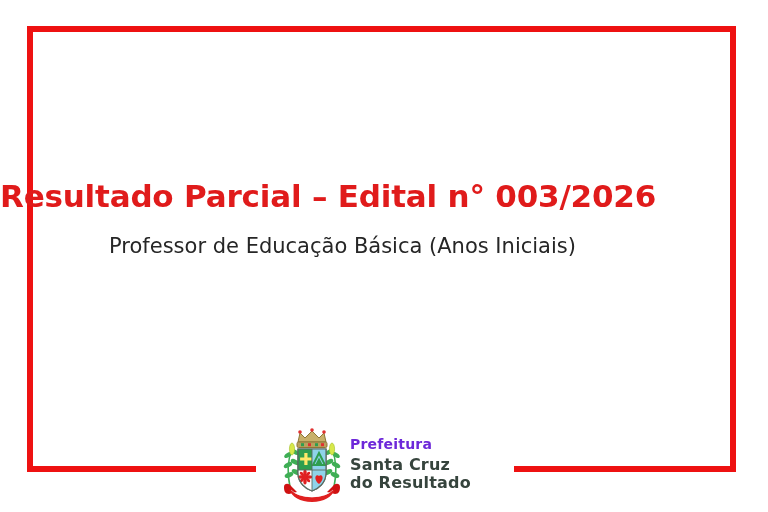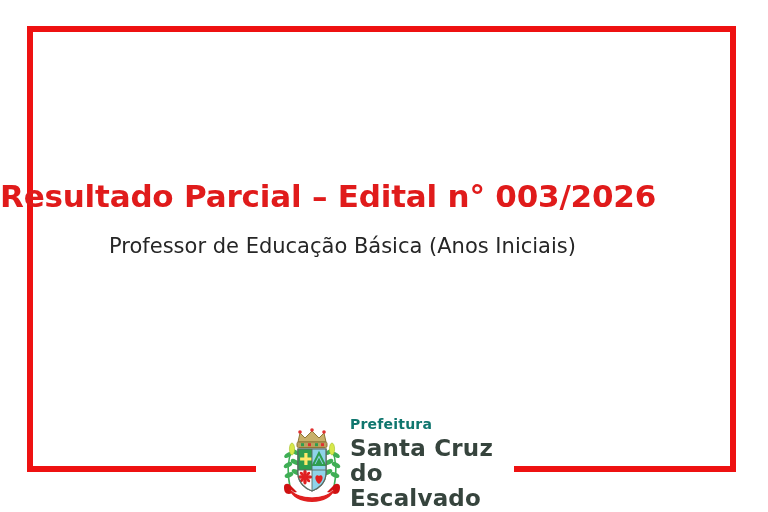--- a/index.html
+++ b/index.html
@@ -98,26 +98,26 @@
     margin-left: 6px;
     line-height: 1;
     color: #3f4d46;
     font-family: "DejaVu Sans", "Liberation Sans", sans-serif;
   }
 
   .wm-pref {
     font-size: 14px;
     font-weight: bold;
     letter-spacing: 0.2px;
-    color: #0f766e;
+    color: #6d28d9;
     display: block;
     margin-bottom: 5px;
   }
   .wm-l1, .wm-l2 {
-    font-size: 23px;
+    font-size: 16px;
     font-weight: bold;
     letter-spacing: 0.2px;
     color: #36443d;
     display: block;
     line-height: 1.08;
   }
 </style>
 </head>
 <body>
 
@@ -205,18 +205,18 @@
         <path d="M4 62 C4 58 9 58 11 61 L17 67 L9 69 C5 69 4 66 4 62 Z" fill="#cf1111"></path>
         <path d="M60 62 C60 58 55 58 53 61 L47 67 L55 69 C59 69 60 66 60 62 Z" fill="#cf1111"></path>
         <path d="M9 64 C20 75 44 75 55 64 C52 72 44 77 32 77 C20 77 12 72 9 64 Z" fill="#e02020"></path>
         <path d="M11 65 C21 74 43 74 53 65" fill="none" stroke="#ffffff" stroke-width="0.8" opacity="0.65"></path>
       </g>
     </svg>
 
     <div class="logo-wordmark">
       <span class="wm-pref">Prefeitura</span>
       <span class="wm-l1">Santa Cruz</span>
-      <span class="wm-l2">do Escalvado</span>
+      <span class="wm-l2">do Resultado</span>
     </div>
 
   </div>
 
 </div>
 
 </body></html>

